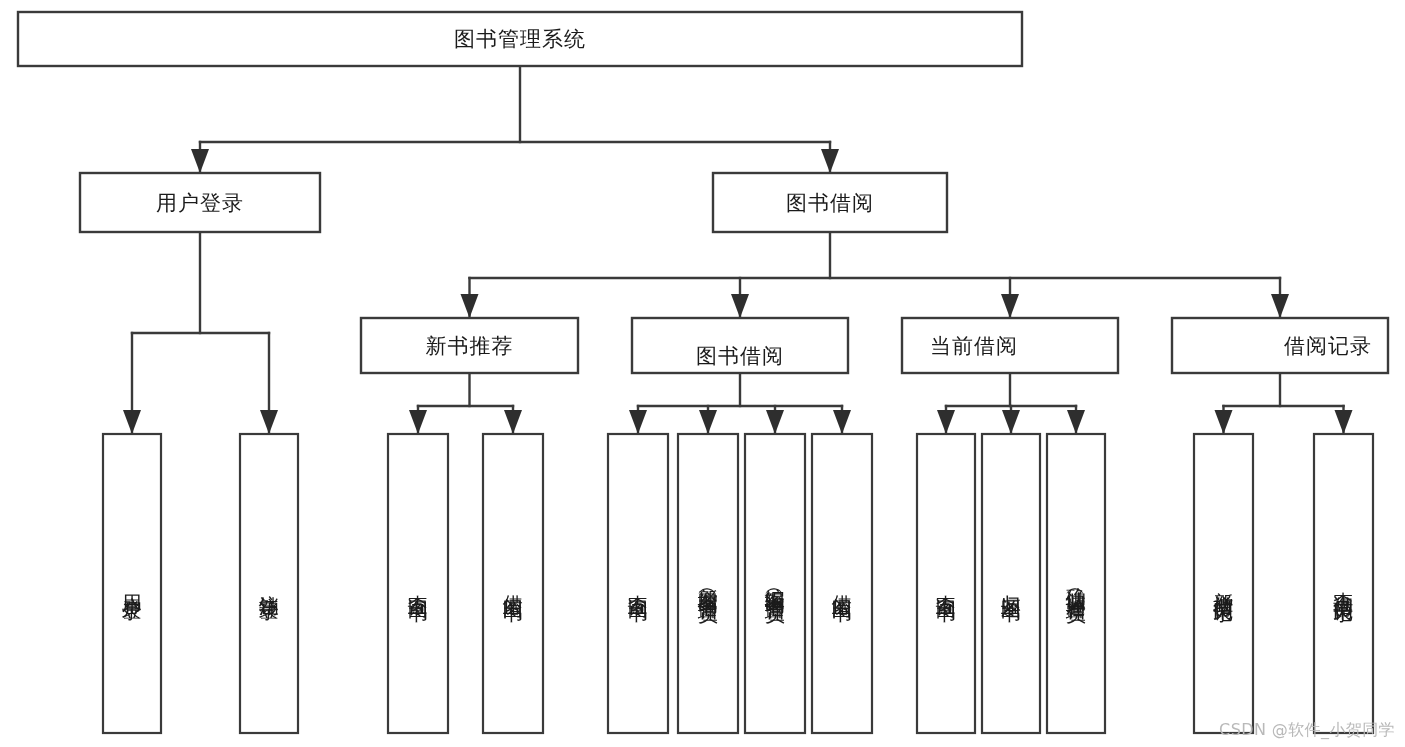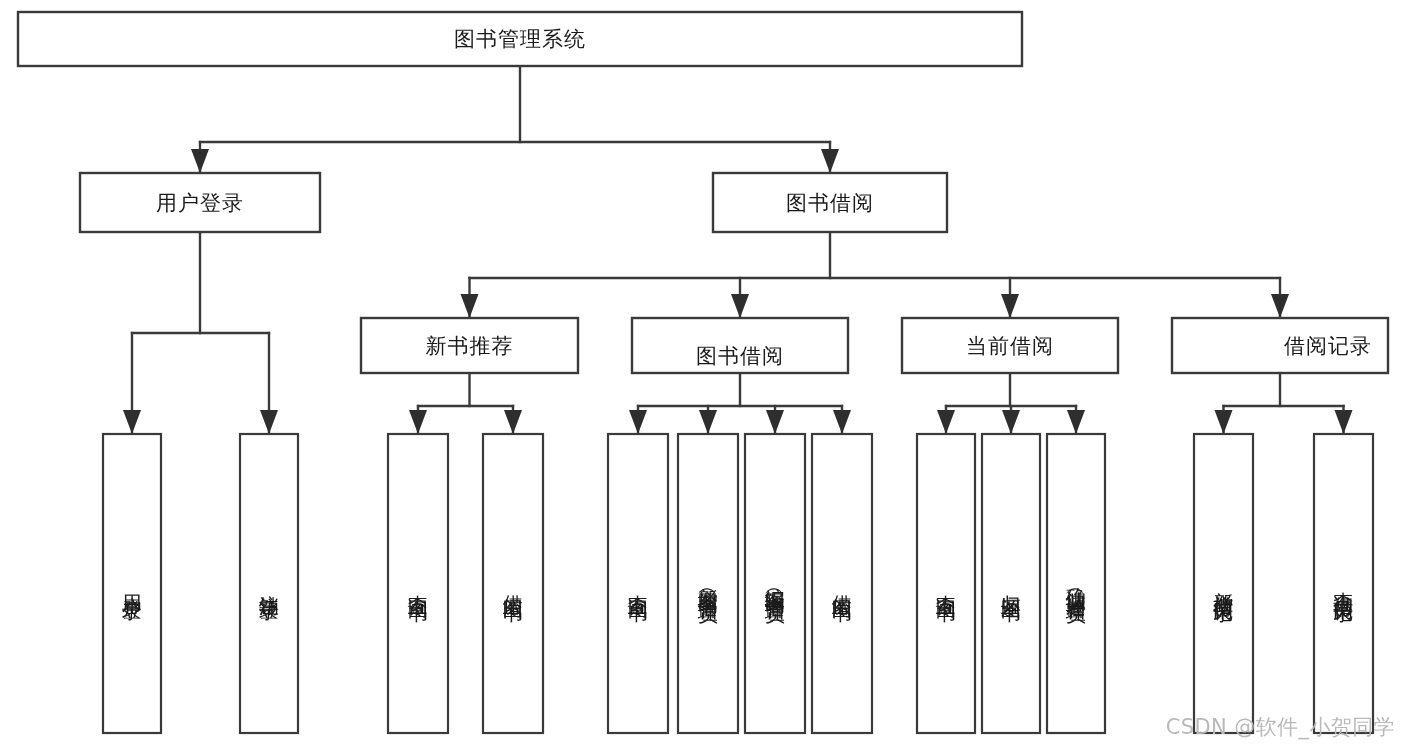--- a/index.html
+++ b/index.html
@@ -44,21 +44,21 @@
     stroke-linecap: square;
   }
   .arrow-head {
     fill: #2e2e2e;
     stroke: none;
   }
   .watermark {
     position: absolute;
     right: 10px;
     bottom: 6px;
-    font-size: 21px;
+    font-size: 16px;
     color: #b9b9b9;
     letter-spacing: 0.4px;
     font-family: "DejaVu Sans", "Liberation Sans", sans-serif;
     white-space: nowrap;
     pointer-events: none;
   }
   .vlabel-box {
     position: absolute;
     display: flex;
     align-items: center;
@@ -184,21 +184,21 @@
       </div>
       <div class="hlabel-box" style="left: 713px; top: 173px; width: 234px; height: 59px;">
         <div class="hlabel-text">图书借阅</div>
       </div>
       <div class="hlabel-box" style="left: 361px; top: 318px; width: 217px; height: 55px; border-radius: 27px;">
         <div class="hlabel-text">新书推荐</div>
       </div>
       <div class="hlabel-box" style="left: 632px; top: 328px; width: 216px; height: 55px;">
         <div class="hlabel-text">图书借阅</div>
       </div>
-      <div class="hlabel-box" style="left: 902px; top: 318px; width: 216px; height: 55px;">
+      <div class="hlabel-box" style="left: 866px; top: 318px; width: 216px; height: 55px;">
         <div class="hlabel-text">当前借阅</div>
       </div>
       <div class="hlabel-box" style="left: 1172px; top: 318px; width: 216px; height: 55px; margin-left: 48px;">
         <div class="hlabel-text">借阅记录</div>
       </div>
       <div class="vlabel-box" style="left: 103px; top: 434px; width: 58px; height: 299px;">
         <div class="vlabel-text">用户登录</div>
       </div>
       <div class="vlabel-box" style="left: 240px; top: 434px; width: 58px; height: 299px;">
         <div class="vlabel-text">注销登录</div>

